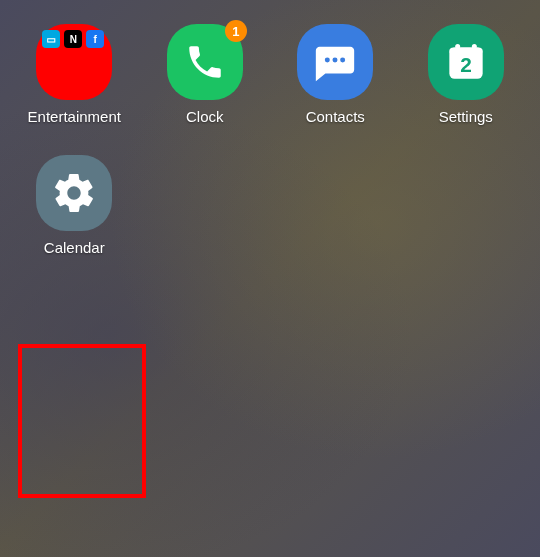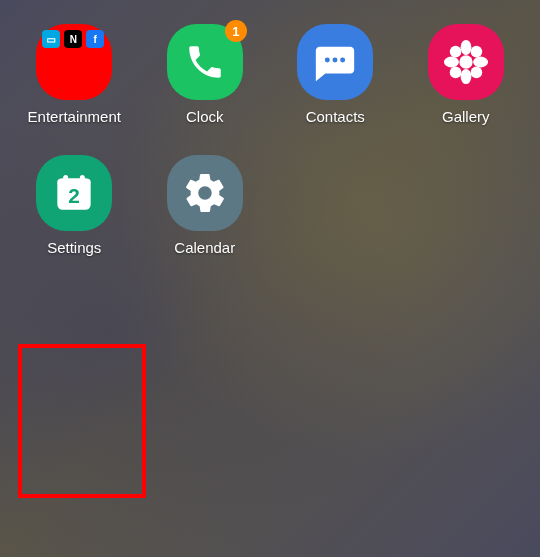--- a/index.html
+++ b/index.html
@@ -125,36 +125,20 @@
       <svg width="46" height="46" viewBox="0 0 24 24" fill="#fff">
           <path d="M4 4h16c1.1 0 2 .9 2 2v10c0 1.1-.9 2-2 2H7l-5 4V6c0-1.1.9-2 2-2z"></path>
           <circle cx="8" cy="11" r="1.3" fill="#397de0"></circle>
           <circle cx="12" cy="11" r="1.3" fill="#397de0"></circle>
           <circle cx="16" cy="11" r="1.3" fill="#397de0"></circle>
         </svg>
     </div>
     <span class="label">Contacts</span>
   </div>
 
-  <div class="app">
-    <div class="icon-wrap squircle" style="background:#e6135a">
-      <svg width="50" height="50" viewBox="0 0 24 24" fill="#fff">
-          <circle cx="12" cy="12" r="3.2"></circle>
-          <ellipse cx="12" cy="5" rx="2.6" ry="3.6"></ellipse>
-          <ellipse cx="12" cy="19" rx="2.6" ry="3.6"></ellipse>
-          <ellipse cx="5" cy="12" rx="3.6" ry="2.6"></ellipse>
-          <ellipse cx="19" cy="12" rx="3.6" ry="2.6"></ellipse>
-          <ellipse cx="7" cy="7" rx="2.8" ry="2.8" transform="rotate(45 7 7)"></ellipse>
-          <ellipse cx="17" cy="7" rx="2.8" ry="2.8" transform="rotate(45 17 7)"></ellipse>
-          <ellipse cx="7" cy="17" rx="2.8" ry="2.8" transform="rotate(45 7 17)"></ellipse>
-          <ellipse cx="17" cy="17" rx="2.8" ry="2.8" transform="rotate(45 17 17)"></ellipse>
-        </svg>
-    </div>
-    <span class="label">Gallery</span>
-  </div>
 
 
 
 
   <div class="app">
     <div class="icon-wrap squircle" style="background:#10a374">
       <svg width="50" height="50" viewBox="0 0 24 24">
           <rect x="4" y="5" width="16" height="15" rx="2.5" fill="#fff"></rect>
           <rect x="4" y="5" width="16" height="3.5" rx="2" fill="#fff"></rect>
           <circle cx="8" cy="4.5" r="1.2" fill="#fff"></circle>

